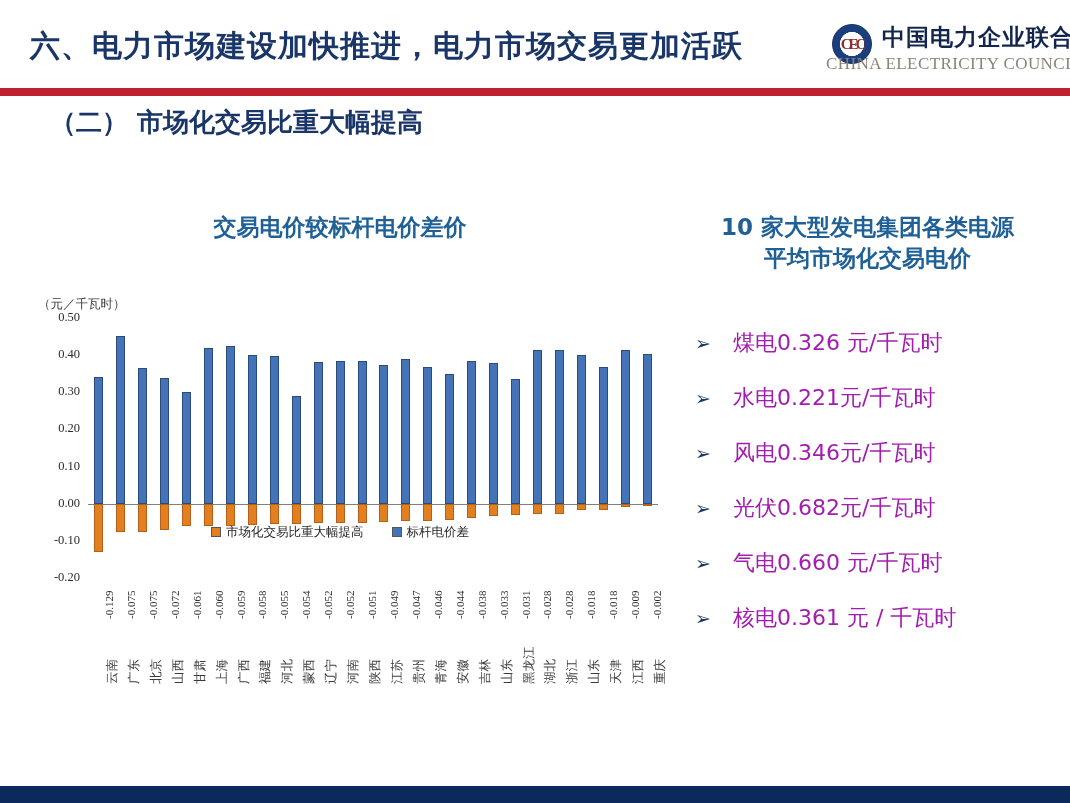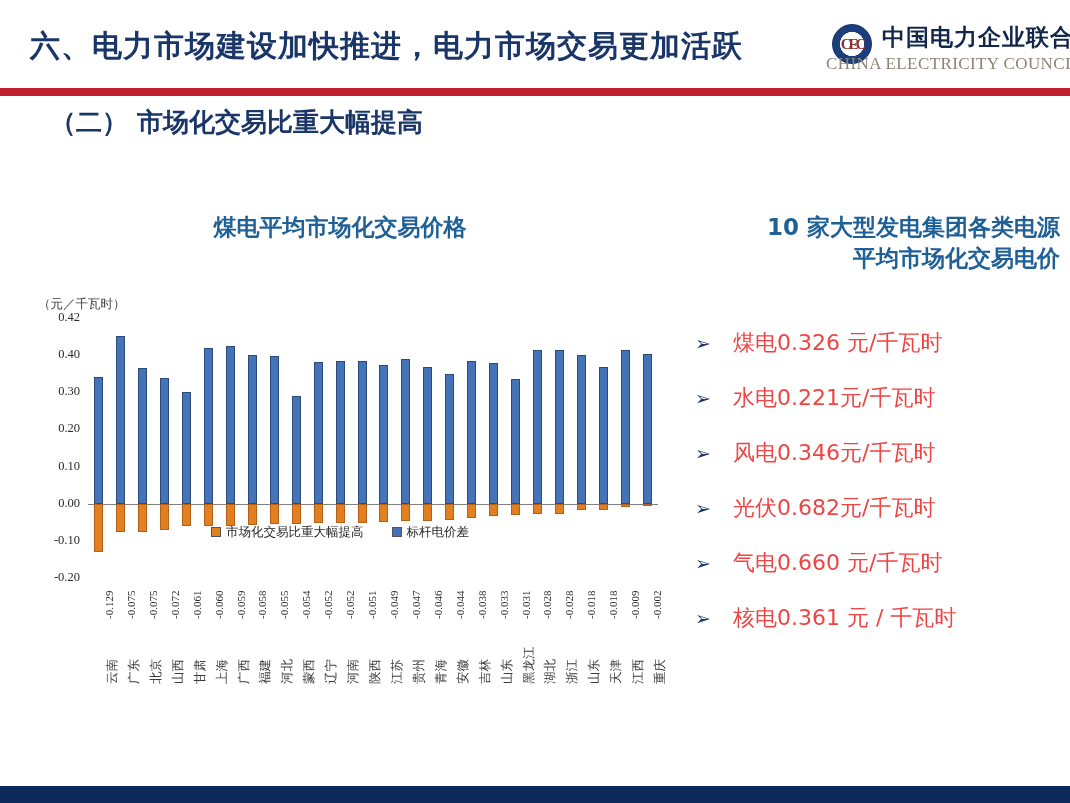--- a/index.html
+++ b/index.html
@@ -88,32 +88,32 @@
   #legend{
     position:absolute;left:0;top:322px;width:640px;text-align:center;white-space:nowrap;
   }
   .leg-item{display:inline-block;margin:0 14px;font-size:12.5px;color:#262626;
     font-family:"Liberation Serif","DejaVu Serif",serif;}
   .leg-swatch{display:inline-block;width:10px;height:10px;margin-right:5px;
     vertical-align:-1px;box-sizing:border-box;}
   
   #right-panel{position:absolute;left:675px;top:200px;width:390px;height:470px;}
   #right-title{
-    position:absolute;left:0;top:12px;width:385px;text-align:right;
+    position:absolute;left:0;top:12px;width:385px;text-align:center;
     font-size:23px;font-weight:bold;color:#1f6096;line-height:1.35;
     font-family:"DejaVu Sans","Liberation Sans",sans-serif;
   }
   #bullets{position:absolute;left:20px;top:128px;width:370px;}
   .bullet{position:relative;height:55px;}
   .bullet-marker{
     position:absolute;left:0;top:4px;font-size:19px;color:#1a3668;
     font-family:"DejaVu Sans","Liberation Sans",sans-serif;
   }
   .bullet-text{
-    position:absolute;left:38px;top:0;font-size:22px;color:#ef4444;white-space:nowrap;
+    position:absolute;left:38px;top:0;font-size:22px;color:#a21caf;white-space:nowrap;
     font-family:"DejaVu Sans","Liberation Sans",sans-serif;
   }
   
   #footer-bar{position:absolute;left:0;top:786px;width:1070px;height:17px;background:#0b2a5b;}
 </style>
 </head>
 <body>
 
 <div id="header">
   <div id="header-title">六、电力市场建设加快推进，电力市场交易更加活跃</div>
@@ -124,27 +124,27 @@
     <div id="logo-cn">中国电力企业联合会</div>
     <div id="logo-en">CHINA ELECTRICITY COUNCIL</div>
   </div>
 </div>
 <div id="header-rule"></div>
 
 <div id="subtitle">（二） 市场化交易比重大幅提高</div>
 
 <div id="chart-panel">
   <div id="chart-title">
-    <div>煤电平均市场化交易价格</div>
+    <div>交易电价较标杆电价差价</div>
   </div>
   <div id="chart-unit">（元／千瓦时）</div>
 
   <div id="plot-wrap">
     <div id="ylabels">
-        <div class="ytick" style="top: 0px;">0.42</div>
+        <div class="ytick" style="top: 0px;">0.50</div>
         <div class="ytick" style="top: 37.1429px;">0.40</div>
         <div class="ytick" style="top: 74.2857px;">0.30</div>
         <div class="ytick" style="top: 111.429px;">0.20</div>
         <div class="ytick" style="top: 148.571px;">0.10</div>
         <div class="ytick" style="top: 185.714px;">0.00</div>
         <div class="ytick" style="top: 222.857px;">-0.10</div>
         <div class="ytick" style="top: 260px;">-0.20</div>
       </div>
     <div id="plot-area">
       <div id="zero-line" style="top: 185.714px;"></div>

